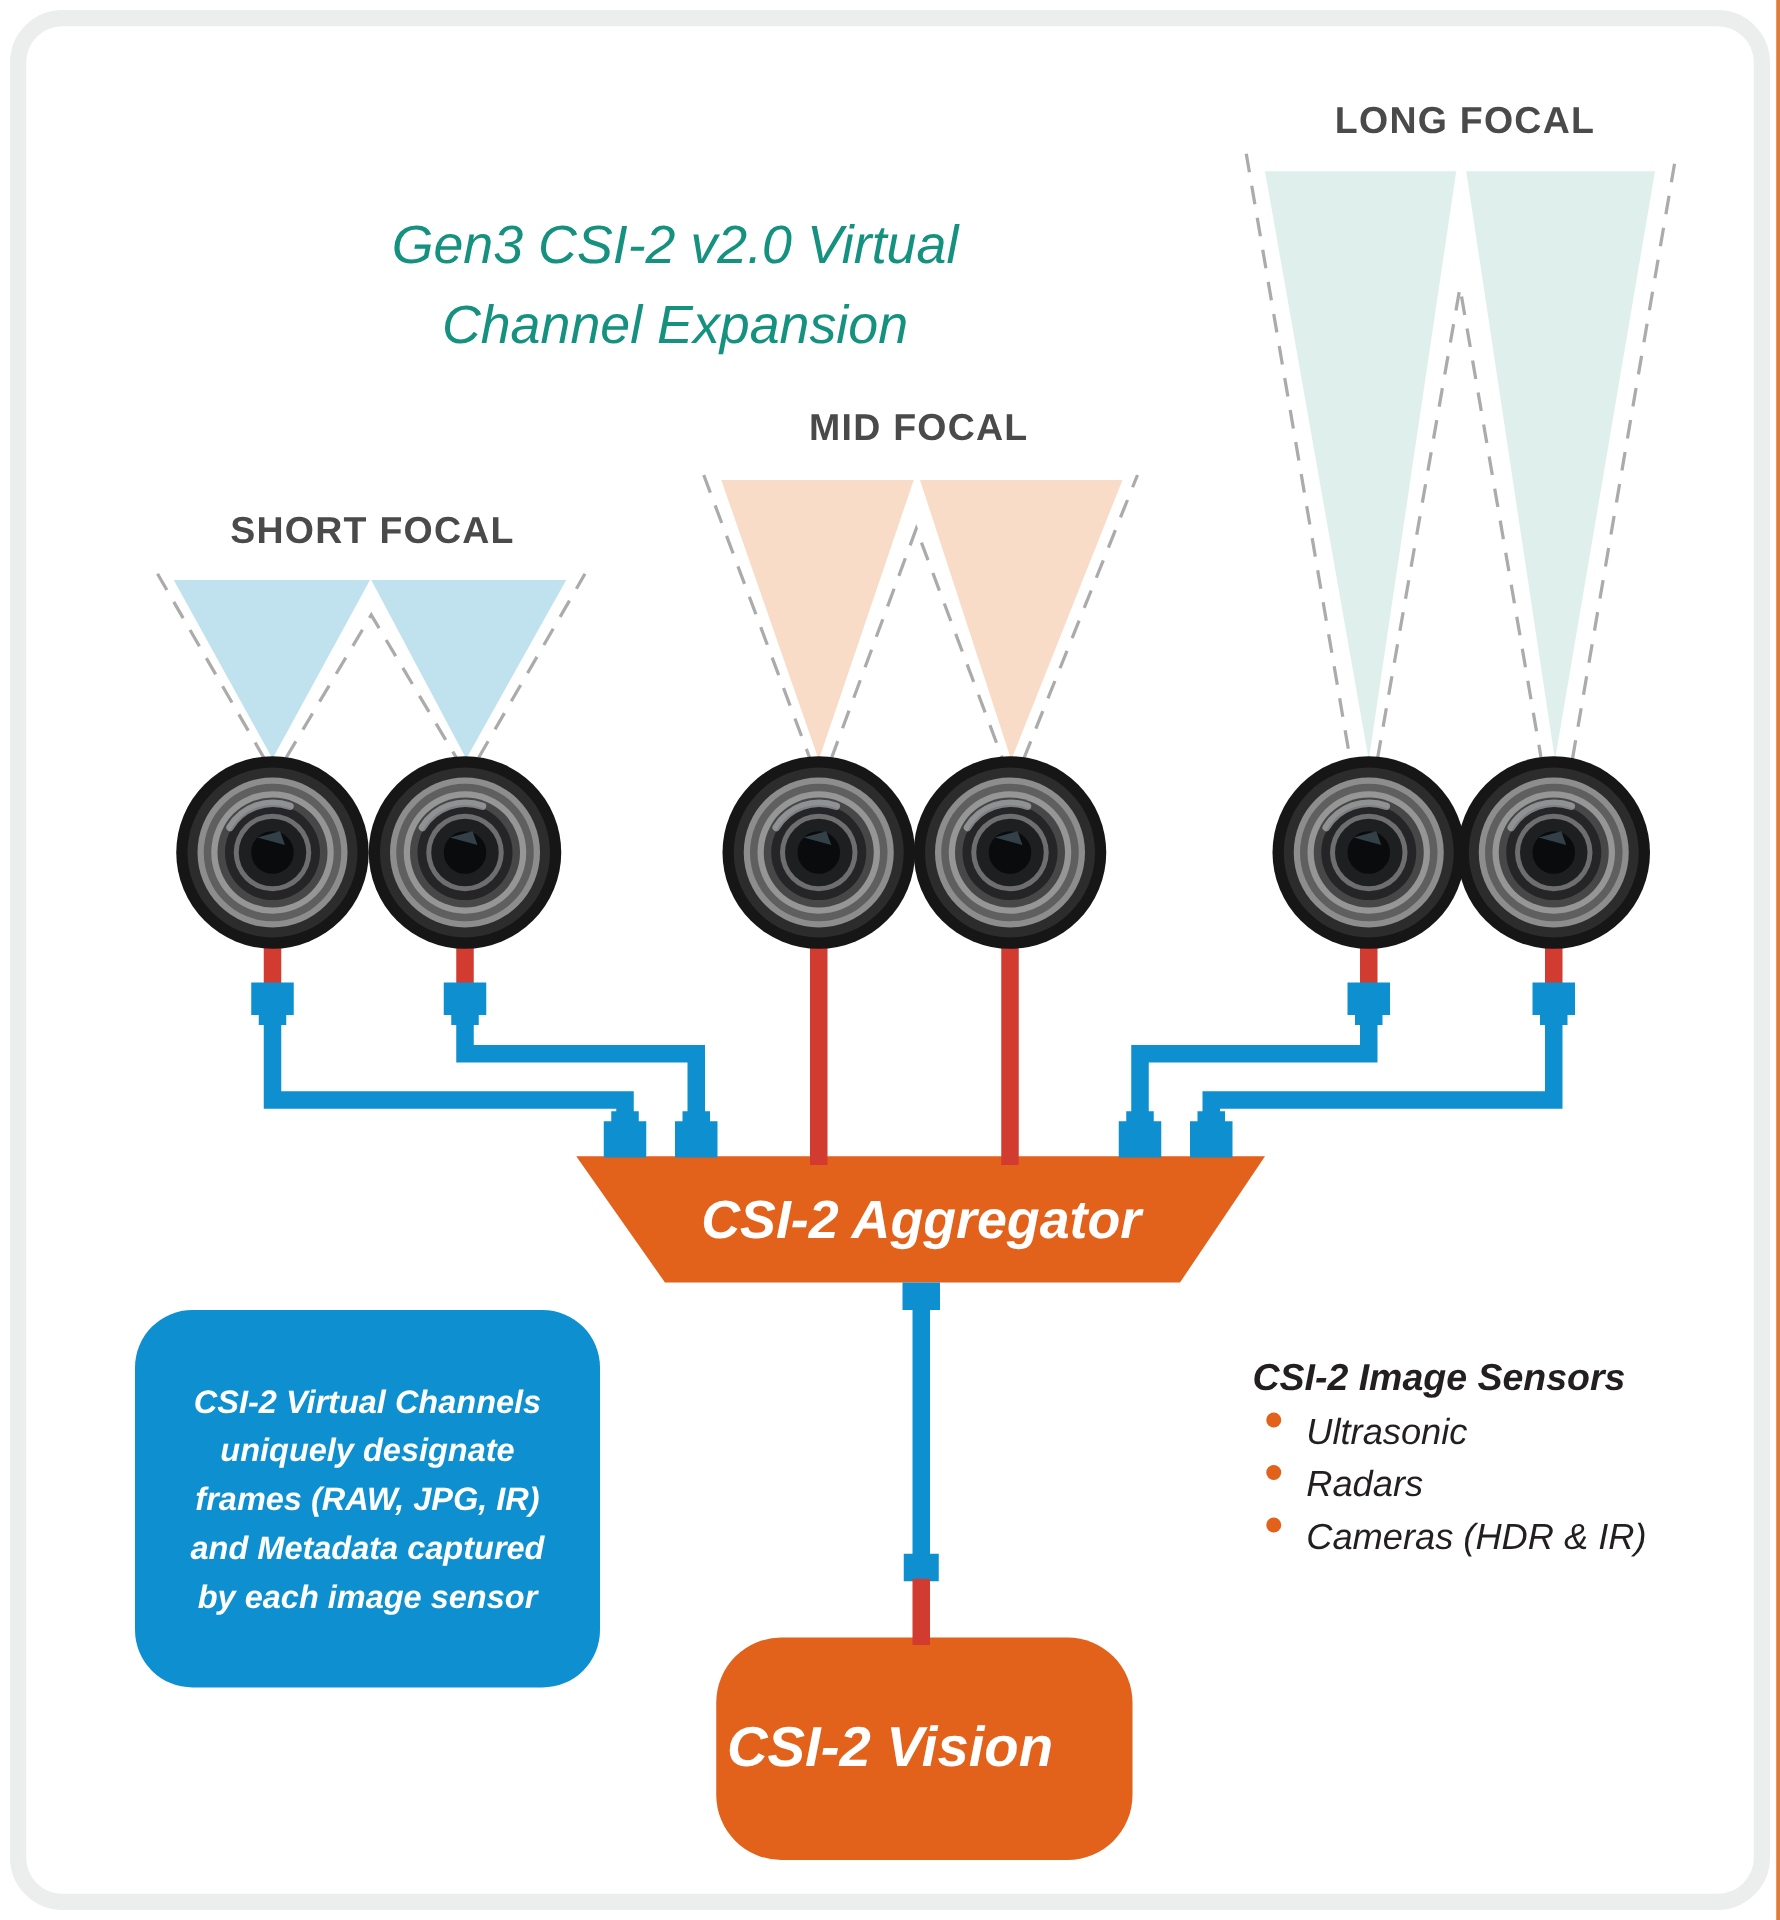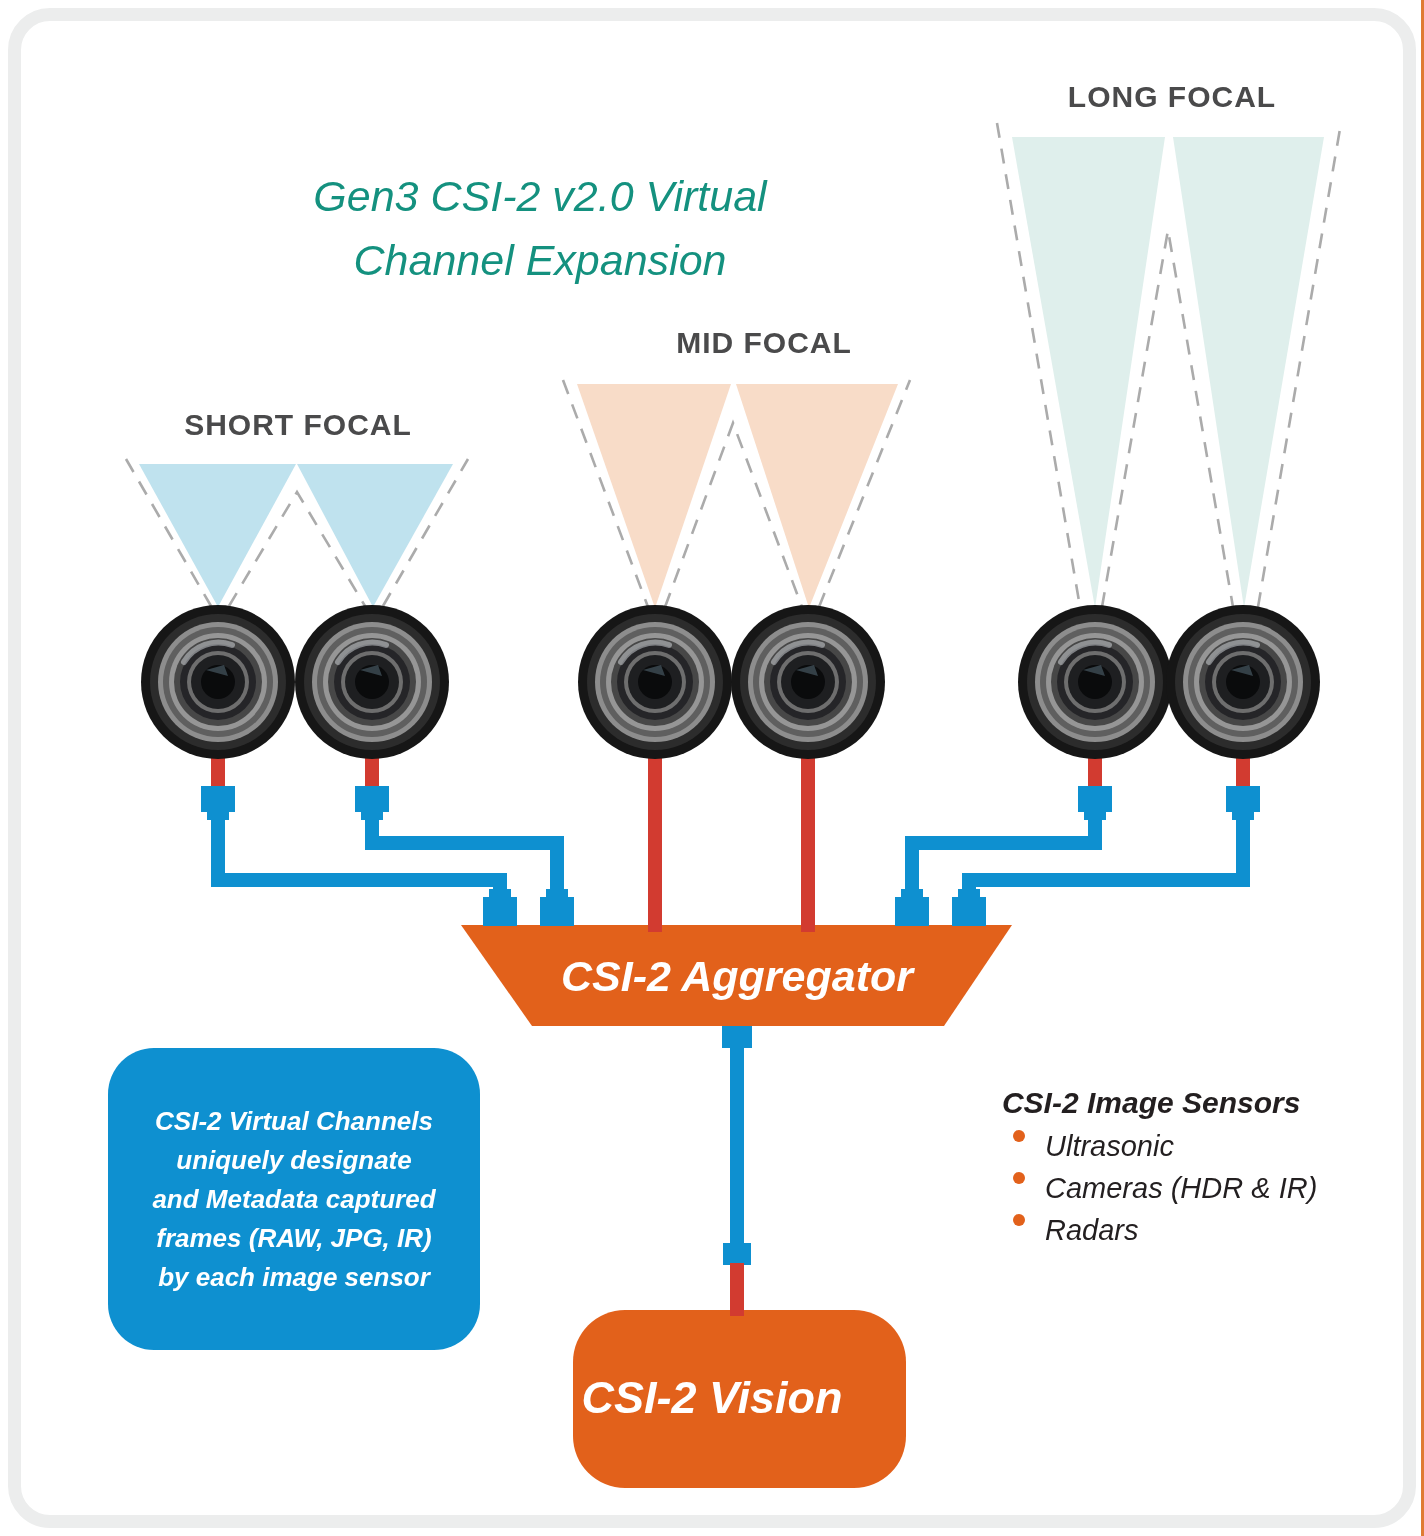--- a/index.html
+++ b/index.html
@@ -9,21 +9,21 @@
         background:#ffffff;border:13px solid #eceded;border-radius:42px;}
   .edge-stripe{position:absolute;right:0;top:0;width:3px;height:1536px;background:#df7b33;}
   svg.diagram{position:absolute;left:0;top:0;}
   .overlay{position:absolute;white-space:nowrap;}
   .title{left:540px;top:164px;transform:translateX(-50%);
          color:#14917f;font-size:43px;font-weight:normal;font-style:italic;
          line-height:64px;text-align:center;}
   .focal-label{transform:translateX(-50%);color:#4a4a4b;font-size:30px;
                font-weight:bold;letter-spacing:1px;}
   .short-label{left:298px;top:408px;}
-  .mid-label{left:764px;top:326px;}
+  .mid-label{left:735px;top:326px;}
   .long-label{left:1172px;top:80px;}
   .agg-label{left:737px;top:952px;transform:translateX(-50%);
              color:#ffffff;font-size:43px;font-weight:bold;font-style:italic;}
   .vision-label{left:712px;top:1372px;transform:translateX(-50%);
                 color:#ffffff;font-size:45px;font-weight:bold;font-style:italic;}
   .callout{left:108px;top:1048px;width:372px;height:302px;background:#0e90d0;
            border-radius:46px;display:flex;flex-direction:column;
            justify-content:center;align-items:center;
            color:#ffffff;font-size:26px;font-weight:bold;font-style:italic;
            line-height:39px;text-align:center;}
@@ -152,35 +152,35 @@
   <div class="overlay focal-label short-label">SHORT FOCAL</div>
   <div class="overlay focal-label mid-label">MID FOCAL</div>
   <div class="overlay focal-label long-label">LONG FOCAL</div>
 
   <div class="overlay agg-label">CSI-2 Aggregator</div>
   <div class="overlay vision-label">CSI-2 Vision</div>
 
   <div class="overlay callout">
     <div>CSI-2 Virtual Channels</div>
     <div>uniquely designate</div>
+    <div>frames (RAW, JPG, IR)</div>
     <div>and Metadata captured</div>
-    <div>frames (RAW, JPG, IR)</div>
     <div>by each image sensor</div>
   </div>
 
   <div class="overlay sensors">
     <div class="sensors-title">CSI-2 Image Sensors</div>
     <div class="sensor-item">
       <span class="bullet"></span>
       <span>Ultrasonic</span>
     </div>
     <div class="sensor-item">
       <span class="bullet"></span>
-      <span>Cameras (HDR &amp; IR)</span>
+      <span>Radars</span>
     </div>
     <div class="sensor-item">
       <span class="bullet"></span>
-      <span>Radars</span>
+      <span>Cameras (HDR &amp; IR)</span>
     </div>
   </div>
 
   <div class="edge-stripe"></div>
 </div>
 
 </body></html>

